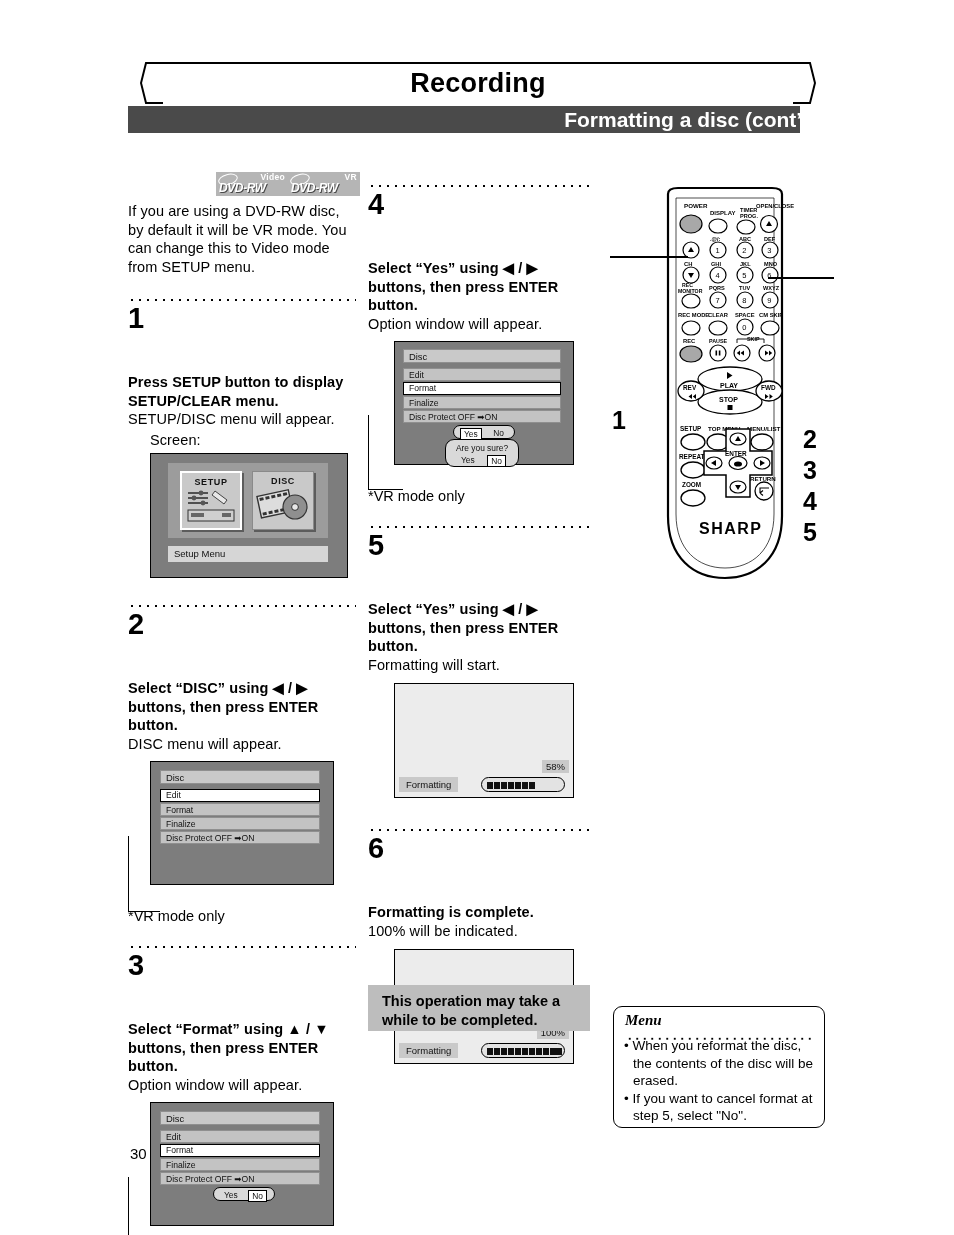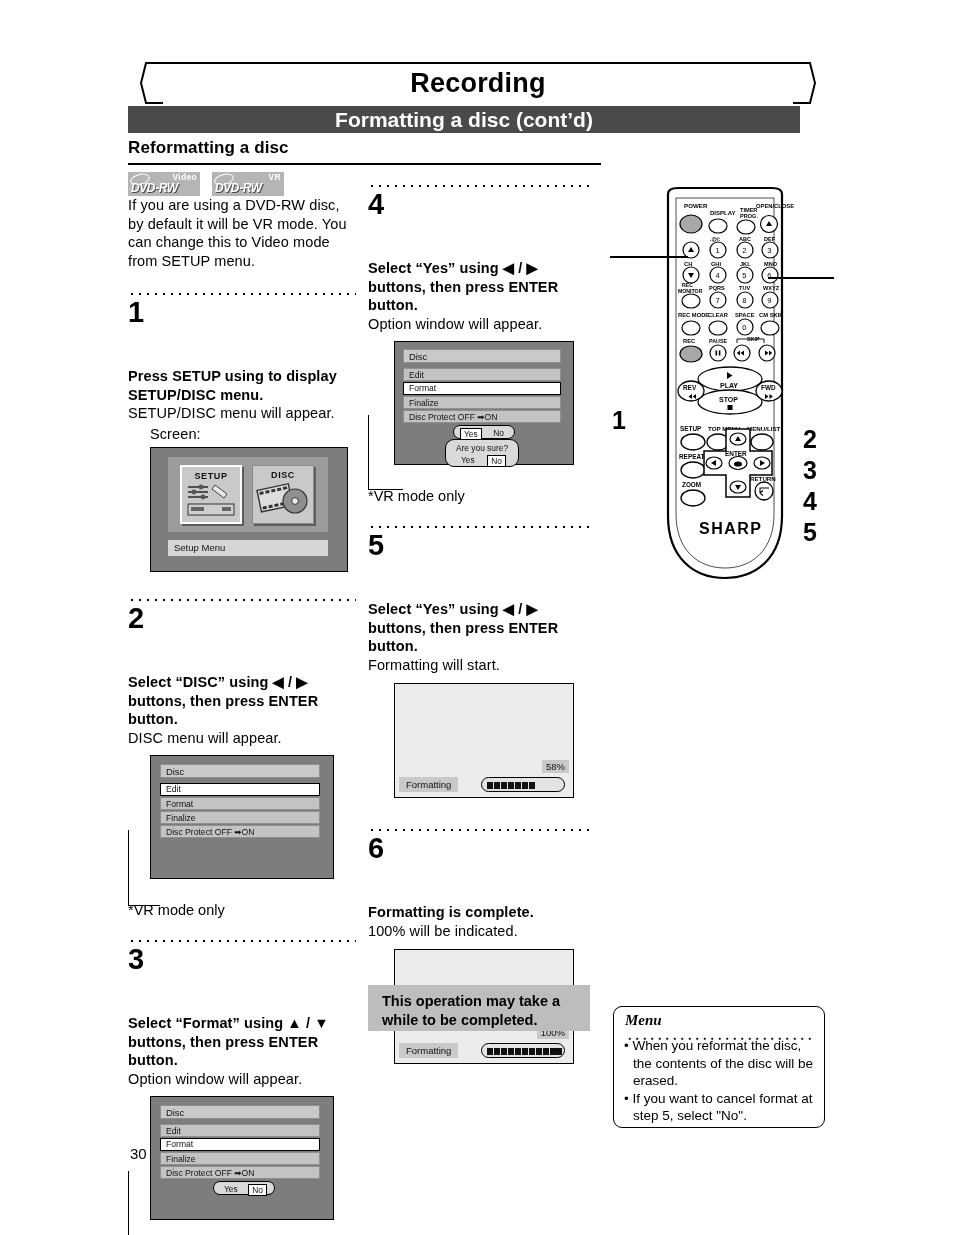--- a/index.html
+++ b/index.html
@@ -10,32 +10,32 @@
   .chapter-banner{position:absolute;left:140px;top:62px;width:676px;height:42px;}
   .chapter-banner .bar{position:absolute;left:22px;top:0;width:632px;height:42px;border-top:2px solid #000;border-bottom:2px solid #000;background:#fff;}
   .chapter-banner .cap{position:absolute;top:0;width:24px;height:42px;}
   .chapter-banner .cap svg{display:block;}
   .chapter-banner .cap.left{left:0;}
   .chapter-banner .cap.right{right:0;}
   .chapter-title{position:absolute;left:0;top:0;width:676px;height:42px;line-height:42px;text-align:center;
       font-size:27px;font-weight:bold;letter-spacing:.2px;font-family:"Liberation Sans",sans-serif;}
 
   .section-bar{position:absolute;left:128px;top:106px;width:672px;height:27px;background:#4a4a4a;}
-  .section-bar span{display:block;width:100%;line-height:27px;text-align:center;color:#fff;font-size:21px;font-weight:bold;}
+  .section-bar span{display:block;width:100%;line-height:27px;text-align:right;color:#fff;font-size:21px;font-weight:bold;margin-left:22px;}
 
   .subsection{position:absolute;left:128px;top:138px;width:475px;}
   .subsection .t{font-size:17px;font-weight:bold;letter-spacing:.1px;}
   .subsection .rule{margin-top:5px;border-bottom:2.5px solid #000;width:473px;}
 
   
   .colA{position:absolute;left:128px;top:172px;width:232px;}
   .colB{position:absolute;left:368px;top:178px;width:224px;}
 
   
-  .badges{display:flex;gap:12px;}
+  .badges{display:flex;margin-bottom:6px;justify-content:flex-end;}
   .badge{position:relative;width:72px;height:24px;background:#b5b5b5;}
   .badge .mode{position:absolute;right:3px;top:0px;font-size:8.5px;font-weight:bold;color:#fff;letter-spacing:.3px;}
   .badge .main{position:absolute;left:3px;bottom:1px;font-size:12px;font-weight:bold;font-style:italic;color:#fff;
       text-shadow:1px 1px 0 #4a4a4a;letter-spacing:-.4px;}
   .badge .disc{position:absolute;left:2px;top:2px;width:18px;height:9px;border:1.4px solid #fff;border-radius:50%;
       transform:rotate(-14deg);}
 
   
   .body-txt{font-size:14.5px;line-height:18.5px;letter-spacing:.1px;}
   .dots{height:10px;background-image:radial-gradient(circle, #000 1.25px, rgba(0,0,0,0) 1.4px);
@@ -121,45 +121,41 @@
           <path d="M1 1 L18 1 L23 21 L18 41 L1 41" fill="none" stroke="#000" stroke-width="2"></path>
         </svg>
     </div>
     <div class="chapter-title">Recording</div>
   </div>
 
   <div class="section-bar">
     <span>Formatting a disc (cont’d)</span>
   </div>
 
-  <div class="subsection">
-    <div class="t">Reformatting a disc</div>
-    <div class="rule"></div>
-  </div>
 
   <div class="colA">
 
     <div class="badges">
       <div class="badge">
         <div class="disc"></div>
         <div class="mode">Video</div>
         <div class="main">DVD-RW</div>
       </div>
       <div class="badge">
         <div class="disc"></div>
         <div class="mode">VR</div>
         <div class="main">DVD-RW</div>
       </div>
     </div>
 
     <div class="body-txt" style="width:228px;">If you are using a DVD-RW disc, by default it will be VR mode. You can change this to Video mode from SETUP menu.</div>
 
     <div class="dots" style="margin-top:16px;width:228px;"></div>
     <div class="stepnum">1</div>
-    <div class="step-head" style="width:222px;">Press SETUP using to display SETUP/DISC menu.</div>
+    <div class="step-head" style="width:222px;">Press SETUP button to display SETUP/CLEAR menu.</div>
     <div class="step-sub">SETUP/DISC menu will appear.</div>
     <div class="step-sub" style="margin-left:22px;margin-top:2px;">Screen:</div>
 
     <div style="margin-top:4px;margin-left:22px;">
       <div class="sdscreen">
         <div class="sdinner">
           <div class="tile a">
             <div class="lab">SETUP</div>
             <svg width="56" height="40" viewBox="0 0 56 40" style="position:absolute;left:2px;top:15px;">
               <g stroke="#333" stroke-width="1.6" fill="none">

